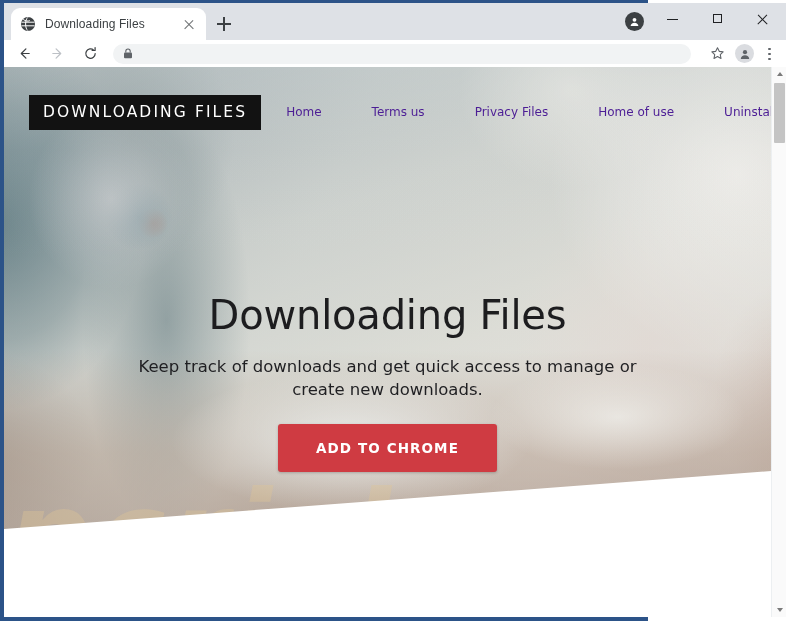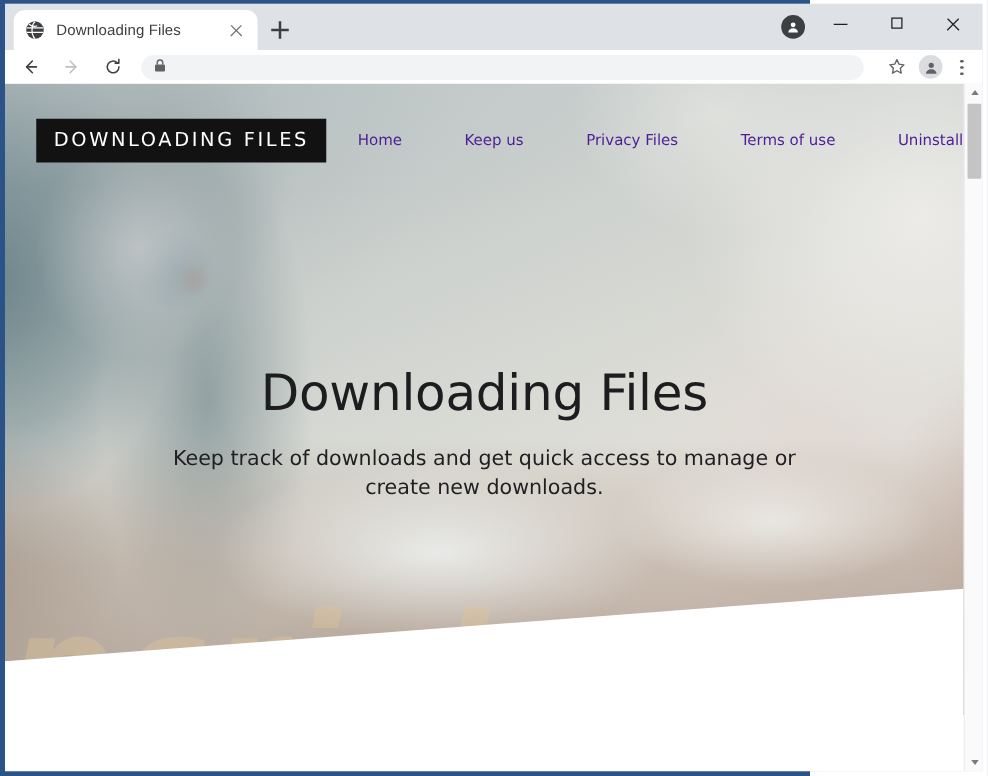--- a/index.html
+++ b/index.html
@@ -529,30 +529,31 @@
         <div class="wedge">
           <svg width="767" height="505" viewBox="0 0 767 505" preserveAspectRatio="none">
             <polygon points="0,505 0,462 767,404 767,505" fill="#ffffff"></polygon>
           </svg>
         </div>
 
         <div class="site-nav">
           <div class="logo">DOWNLOADING FILES</div>
           <div class="nav-links">
             <span class="nav-link">Home</span>
-            <span class="nav-link">Keep us</span>
+            <span class="nav-link">Terms us</span>
             <span class="nav-link">Privacy Files</span>
-            <span class="nav-link">Terms of use</span>
+            <span class="nav-link">Home of use</span>
             <span class="nav-link">Uninstall</span>
           </div>
         </div>
 
         <div class="hero-content">
           <div class="hero-title">Downloading Files</div>
           <div class="hero-sub">Keep track of downloads and get quick access to manage or create new downloads.</div>
+          <button class="cta">ADD TO CHROME</button>
         </div>
       </div>
 
       <div class="scrollbar">
         <div class="sb-arrow sb-up">
             <i></i>
           </div>
         <div class="sb-thumb"></div>
         <div class="sb-arrow sb-down">
             <i></i>

